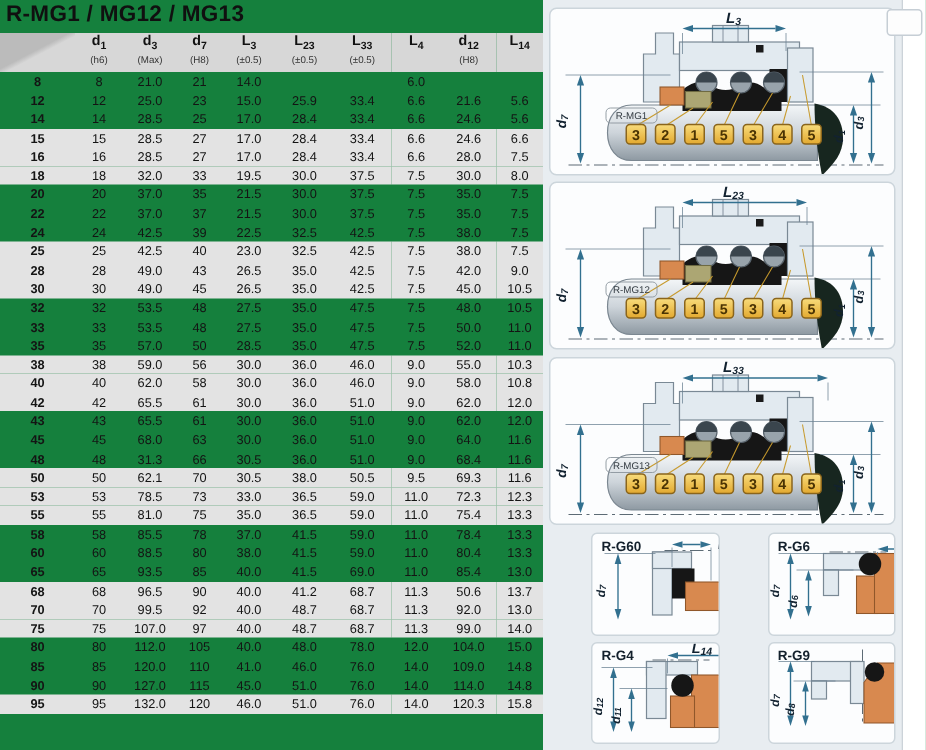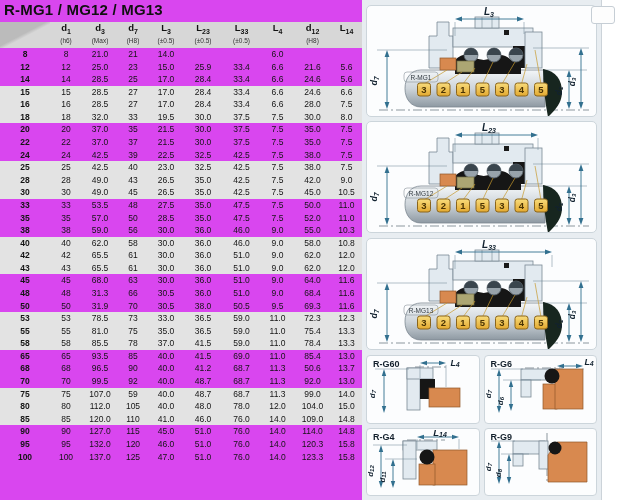--- a/index.html
+++ b/index.html
@@ -1,17 +1,17 @@
 <!DOCTYPE html>
 <html><head>
 <meta charset="utf-8">
 <style>
   html,body{margin:0;padding:0;background:#fff;}
   body{width:617px;height:500px;overflow:hidden;font-family:"Liberation Sans",sans-serif;}
-  .page{position:relative;width:617px;height:500px;background:#d946ef;}
+  .page{position:relative;width:617px;height:500px;background:#15803d;}
 
   
   .title{position:absolute;top:1px;left:4px;margin:0;font-size:15px;font-weight:bold;color:#101010;letter-spacing:.2px;}
   table.dims{position:absolute;top:22px;left:0;width:362px;border-collapse:collapse;table-layout:fixed;font-size:8.5px;color:#141414;}
   table.dims th{background:#d7d7d7;height:25px;vertical-align:top;padding:1px 0 0 0;font-weight:normal;}
   table.dims th .hm{font-weight:bold;font-size:9.5px;line-height:10px;color:#111;}
   table.dims th .hm sub{font-size:7px;}
   table.dims th .ht{font-size:6.5px;line-height:7px;color:#333;}
   table.dims th.hblank{background:linear-gradient(to bottom right,#bbbbbb 0 46%,#d7d7d7 54%);}
   table.dims td{height:12.58px;line-height:12.58px;padding:0;text-align:center;white-space:nowrap;}
@@ -20,21 +20,21 @@
   table.dims tbody tr:nth-child(6n+5) td,
   table.dims tbody tr:nth-child(6n) td{background:#e3e3e3;}
 
   
   .right{position:absolute;left:362px;top:0;width:255px;height:500px;background:#e8edf1;}
   .rstrip{position:absolute;left:239px;top:0;width:16px;height:500px;background:#fff;border-left:1px solid #ccd3d9;}
   .tab{position:absolute;left:229px;top:6px;width:22px;height:16px;background:#fdfdfd;border:1px solid #c6ced5;border-radius:3px;z-index:5;}
   .panel{position:absolute;left:4px;width:231px;height:112px;background:#fcfdfe;border:1px solid #ccd5db;border-radius:5px;overflow:hidden;box-sizing:border-box;}
   #seal0{top:5px;} #seal1{top:121px;} #seal2{top:238px;}
   .quad{position:absolute;left:4px;top:355px;width:231px;height:141px;display:grid;grid-template-columns:1fr 1fr;grid-template-rows:1fr 1fr;gap:4px;}
-  .qpanel{position:relative;background:#fcfdfe;border:1px solid #ccd5db;border-radius:4px;overflow:hidden;}
+  .qpanel{position:relative;background:#fcfdfe;border:1px solid #ccd5db;border-radius:4px;overflow:hidden;margin-left:28px;}
   .qlabel{position:absolute;top:3px;left:6px;font-size:9px;font-weight:bold;color:#13202c;z-index:2;}
   .qpanel svg{position:absolute;left:0;top:0;}
 
   
   svg{font-family:"Liberation Sans",sans-serif;}
   .lt{fill:#e2eaf0;stroke:#7a8995;stroke-width:.8;}
   .blk{fill:#161616;stroke:none;}
   .org{fill:#d8894f;stroke:#90572a;stroke-width:.7;}
   .olv{fill:#aca673;stroke:#6e6a42;stroke-width:.7;}
   .dln{stroke:#32708f;stroke-width:.9;fill:none;}
@@ -246,20 +246,32 @@
           <td class="c2">49.0</td>
           <td class="c3">45</td>
           <td class="c4">26.5</td>
           <td class="c5">35.0</td>
           <td class="c6">42.5</td>
           <td class="c7">7.5</td>
           <td class="c8">45.0</td>
           <td class="c9">10.5</td>
         </tr>
         <tr>
+          <td class="c0">32</td>
+          <td class="c1">32</td>
+          <td class="c2">53.5</td>
+          <td class="c3">48</td>
+          <td class="c4">27.5</td>
+          <td class="c5">35.0</td>
+          <td class="c6">47.5</td>
+          <td class="c7">7.5</td>
+          <td class="c8">48.0</td>
+          <td class="c9">10.5</td>
+        </tr>
+        <tr>
           <td class="c0">33</td>
           <td class="c1">33</td>
           <td class="c2">53.5</td>
           <td class="c3">48</td>
           <td class="c4">27.5</td>
           <td class="c5">35.0</td>
           <td class="c6">47.5</td>
           <td class="c7">7.5</td>
           <td class="c8">50.0</td>
           <td class="c9">11.0</td>
@@ -344,21 +356,21 @@
           <td class="c4">30.5</td>
           <td class="c5">36.0</td>
           <td class="c6">51.0</td>
           <td class="c7">9.0</td>
           <td class="c8">68.4</td>
           <td class="c9">11.6</td>
         </tr>
         <tr>
           <td class="c0">50</td>
           <td class="c1">50</td>
-          <td class="c2">31.9</td>
+          <td class="c2">62.1</td>
           <td class="c3">70</td>
           <td class="c4">30.5</td>
           <td class="c5">38.0</td>
           <td class="c6">50.5</td>
           <td class="c7">9.5</td>
           <td class="c8">69.3</td>
           <td class="c9">11.6</td>
         </tr>
         <tr>
           <td class="c0">53</td>
@@ -390,20 +402,32 @@
           <td class="c2">85.5</td>
           <td class="c3">78</td>
           <td class="c4">37.0</td>
           <td class="c5">41.5</td>
           <td class="c6">59.0</td>
           <td class="c7">11.0</td>
           <td class="c8">78.4</td>
           <td class="c9">13.3</td>
         </tr>
         <tr>
+          <td class="c0">60</td>
+          <td class="c1">60</td>
+          <td class="c2">88.5</td>
+          <td class="c3">80</td>
+          <td class="c4">38.0</td>
+          <td class="c5">41.5</td>
+          <td class="c6">59.0</td>
+          <td class="c7">11.0</td>
+          <td class="c8">80.4</td>
+          <td class="c9">13.3</td>
+        </tr>
+        <tr>
           <td class="c0">65</td>
           <td class="c1">65</td>
           <td class="c2">93.5</td>
           <td class="c3">85</td>
           <td class="c4">40.0</td>
           <td class="c5">41.5</td>
           <td class="c6">69.0</td>
           <td class="c7">11.0</td>
           <td class="c8">85.4</td>
           <td class="c9">13.0</td>
@@ -429,21 +453,21 @@
           <td class="c5">48.7</td>
           <td class="c6">68.7</td>
           <td class="c7">11.3</td>
           <td class="c8">92.0</td>
           <td class="c9">13.0</td>
         </tr>
         <tr>
           <td class="c0">75</td>
           <td class="c1">75</td>
           <td class="c2">107.0</td>
-          <td class="c3">59</td>
+          <td class="c3">97</td>
           <td class="c4">40.0</td>
           <td class="c5">48.7</td>
           <td class="c6">68.7</td>
           <td class="c7">11.3</td>
           <td class="c8">99.0</td>
           <td class="c9">14.0</td>
         </tr>
         <tr>
           <td class="c0">80</td>
           <td class="c1">80</td>
@@ -483,32 +507,20 @@
         <tr>
           <td class="c0">95</td>
           <td class="c1">95</td>
           <td class="c2">132.0</td>
           <td class="c3">120</td>
           <td class="c4">46.0</td>
           <td class="c5">51.0</td>
           <td class="c6">76.0</td>
           <td class="c7">14.0</td>
           <td class="c8">120.3</td>
-          <td class="c9">15.8</td>
-        </tr>
-        <tr>
-          <td class="c0">100</td>
-          <td class="c1">100</td>
-          <td class="c2">137.0</td>
-          <td class="c3">125</td>
-          <td class="c4">47.0</td>
-          <td class="c5">51.0</td>
-          <td class="c6">76.0</td>
-          <td class="c7">14.0</td>
-          <td class="c8">123.3</td>
           <td class="c9">15.8</td>
         </tr>
       </tbody>
   </table>
 
   <div class="right">
     <div class="rstrip"></div>
     <div class="tab"></div>
     <div class="panel" id="seal0"><svg width="231" height="111" viewBox="0 0 231 111">
           <defs>

